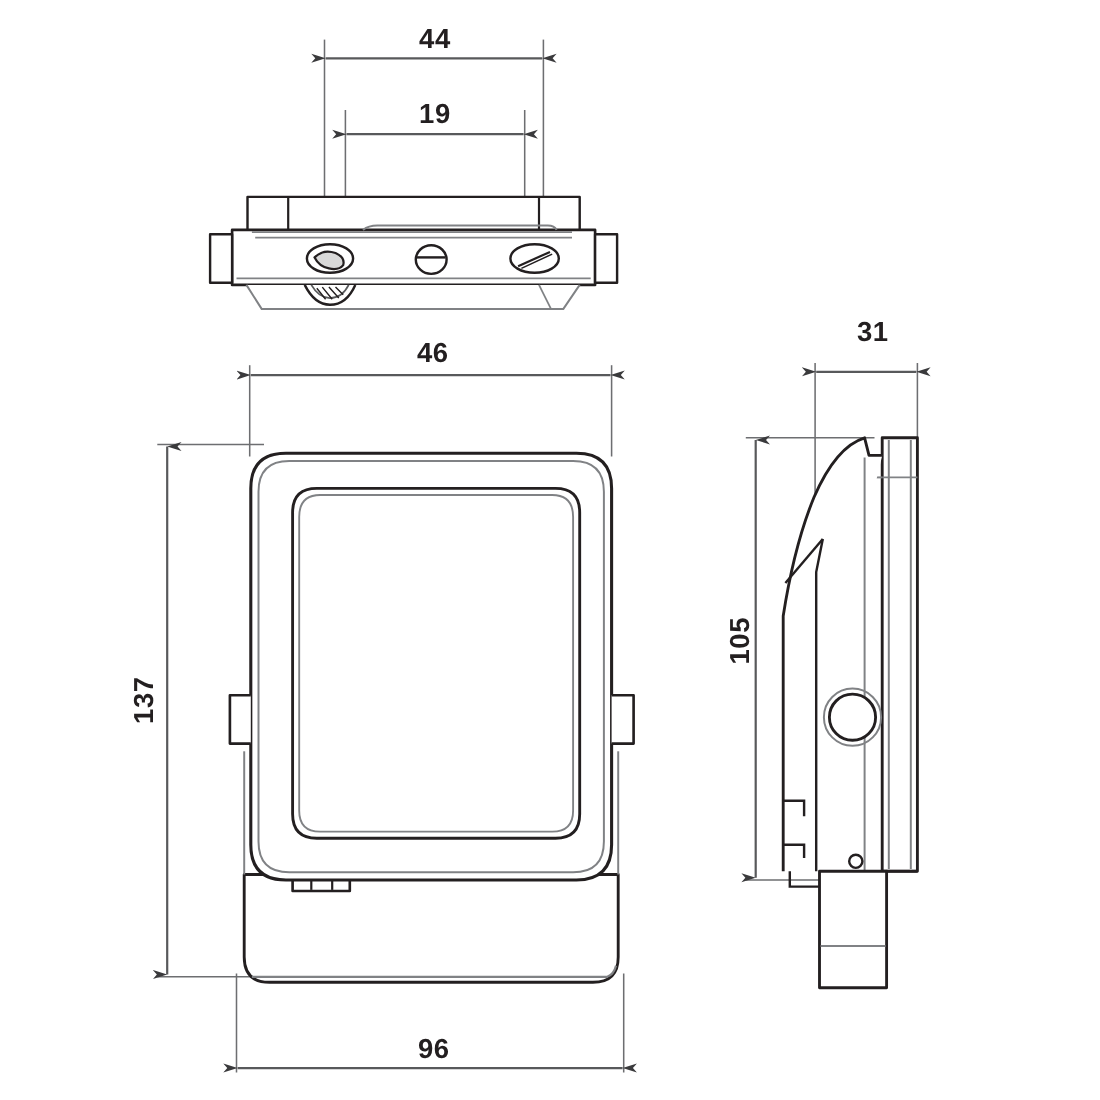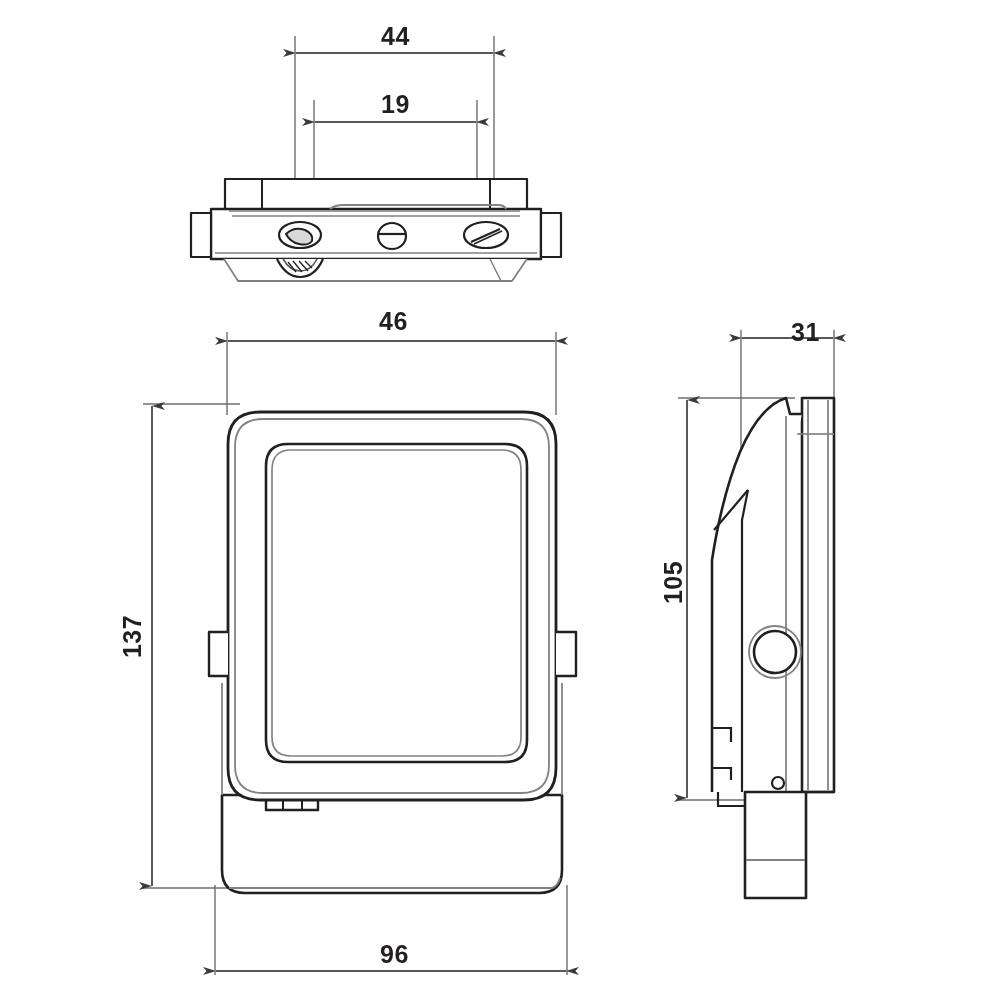--- a/index.html
+++ b/index.html
@@ -221,17 +221,17 @@
   <div class="dim-label" style="left:381px; top:24px;">44</div>
 
   <div class="dim-label" style="left:381px; top:92px;">19</div>
 
   <div class="dim-label" style="left:379px; top:309px;">46</div>
 
   <div class="dim-label vertical" style="left:105px; top:624px; width:54px; text-align:center;">137</div>
 
   <div class="dim-label" style="left:380px; top:942px;text-align:right;">96</div>
 
-  <div class="dim-label" style="left:779px; top:320px;margin-left:12px;">31</div>
+  <div class="dim-label" style="left:779px; top:290px;">31</div>
 
   <div class="dim-label vertical" style="left:646px; top:570px; width:54px; text-align:center;">105</div>
 
 </div>
 
 </body></html>

